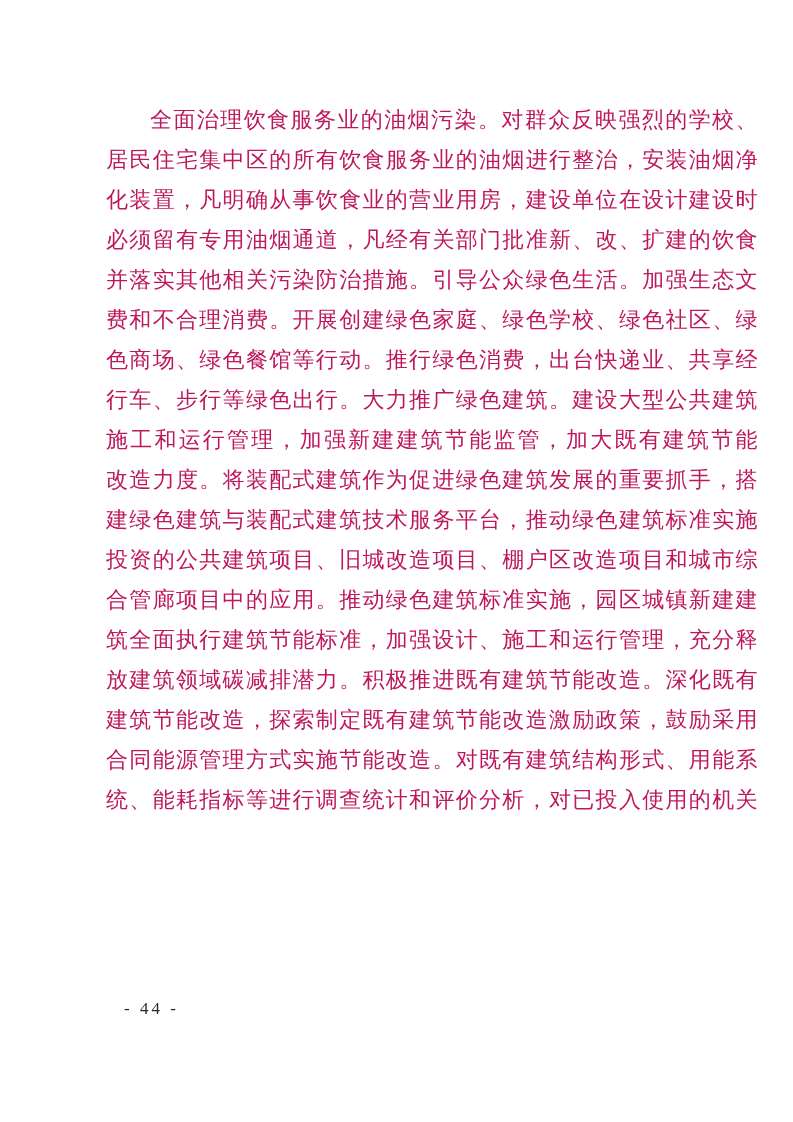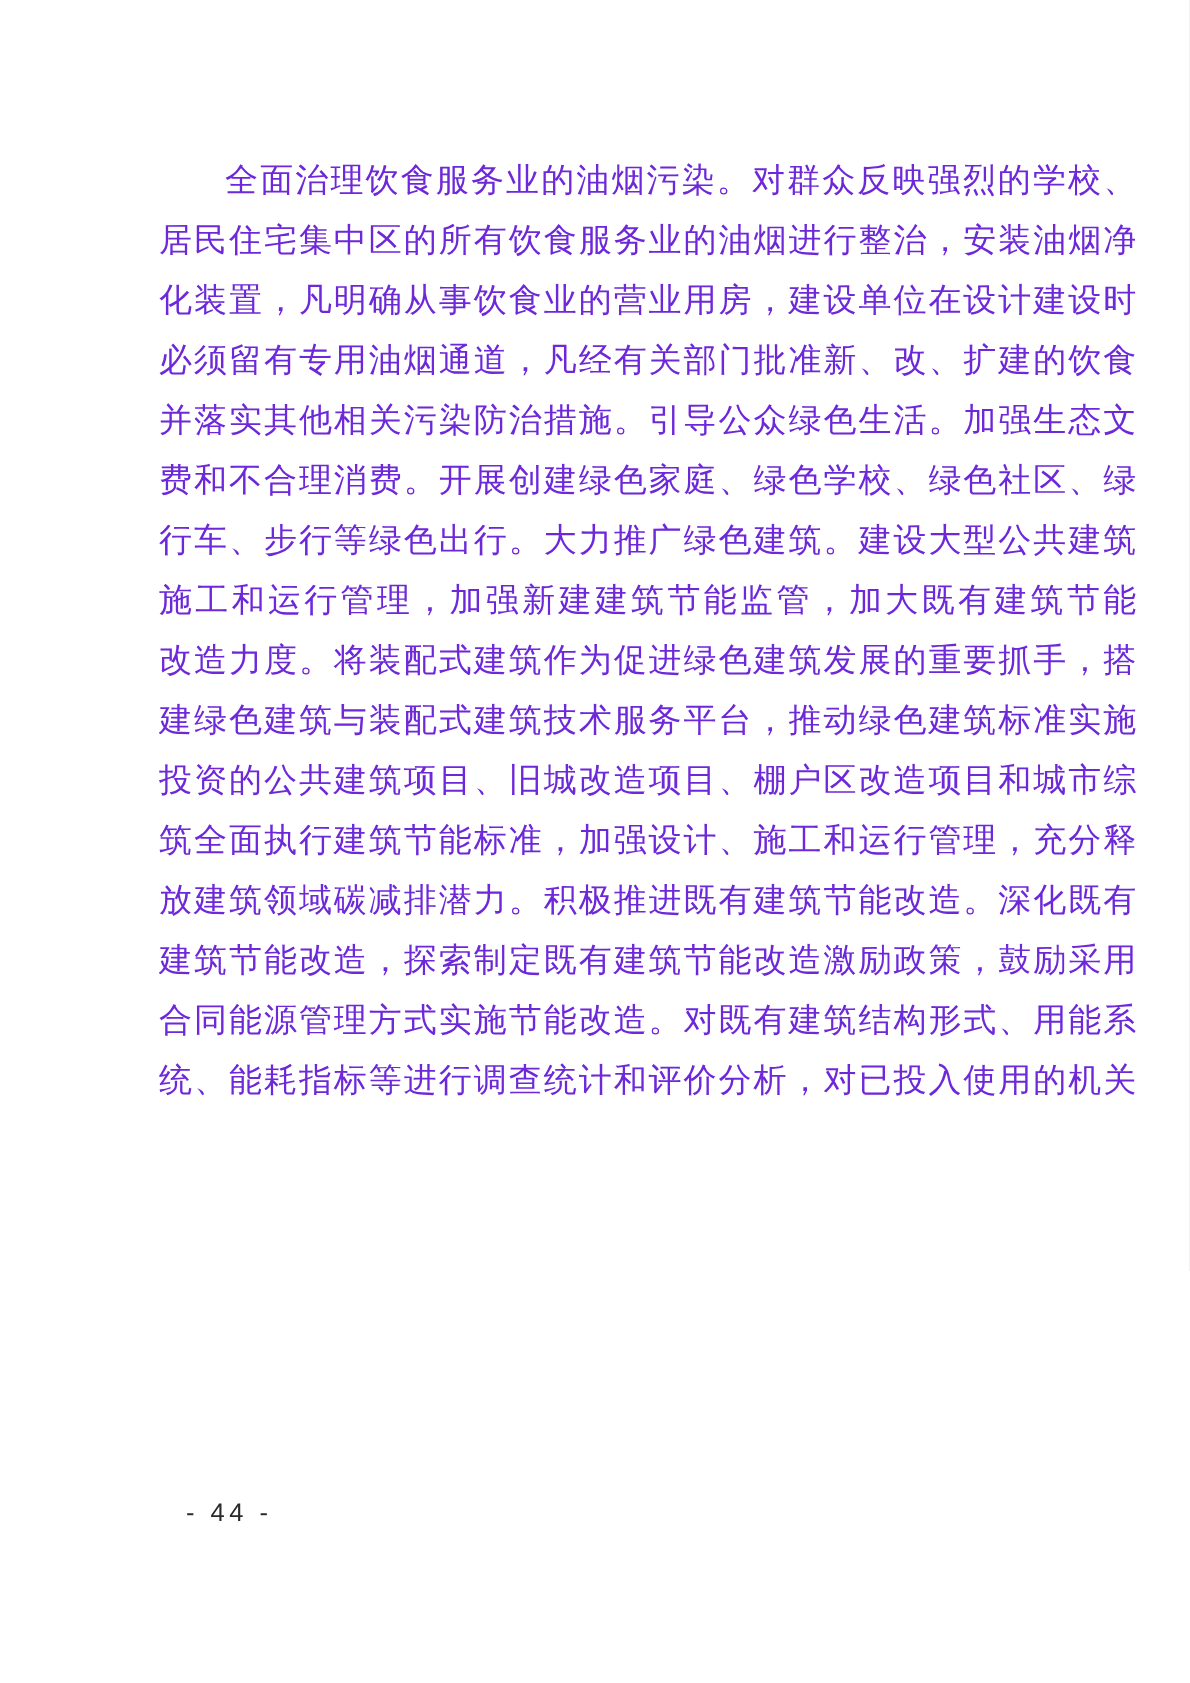--- a/index.html
+++ b/index.html
@@ -18,59 +18,61 @@
     color: #1f1f1f;
   }
   .text-block {
     position: absolute;
     left: 106px;
     top: 100px;
     width: 652px;
     font-size: 22px;
     line-height: 40px;
     letter-spacing: 0.5px;
-    color: #6d28d9;
+    color: #be185d;
   }
   .line {
     text-align: justify;
     text-align-last: justify;
     -moz-text-align-last: justify;
     white-space: nowrap;
     height: 40px;
     overflow: hidden;
   }
   .line:first-child {
     text-indent: 2em;
   }
   .page-number {
     position: absolute;
     left: 124px;
     top: 999px;
     font-size: 17px;
     letter-spacing: 3px;
     color: #2a2a2a;
-    font-family: Liberation Sans, sans-serif;
+    font-family: Liberation Serif, serif;
   }
 </style>
 </head>
 <body>
 
 <div class="page">
   <div class="text-block">
       <div class="line">全面治理饮食服务业的油烟污染。对群众反映强烈的学校、</div>
       <div class="line">居民住宅集中区的所有饮食服务业的油烟进行整治，安装油烟净</div>
       <div class="line">化装置，凡明确从事饮食业的营业用房，建设单位在设计建设时</div>
       <div class="line">必须留有专用油烟通道，凡经有关部门批准新、改、扩建的饮食</div>
       <div class="line">并落实其他相关污染防治措施。引导公众绿色生活。加强生态文</div>
       <div class="line">费和不合理消费。开展创建绿色家庭、绿色学校、绿色社区、绿</div>
+      <div class="line">色商场、绿色餐馆等行动。推行绿色消费，出台快递业、共享经</div>
       <div class="line">行车、步行等绿色出行。大力推广绿色建筑。建设大型公共建筑</div>
       <div class="line">施工和运行管理，加强新建建筑节能监管，加大既有建筑节能</div>
       <div class="line">改造力度。将装配式建筑作为促进绿色建筑发展的重要抓手，搭</div>
       <div class="line">建绿色建筑与装配式建筑技术服务平台，推动绿色建筑标准实施</div>
       <div class="line">投资的公共建筑项目、旧城改造项目、棚户区改造项目和城市综</div>
+      <div class="line">合管廊项目中的应用。推动绿色建筑标准实施，园区城镇新建建</div>
       <div class="line">筑全面执行建筑节能标准，加强设计、施工和运行管理，充分释</div>
       <div class="line">放建筑领域碳减排潜力。积极推进既有建筑节能改造。深化既有</div>
       <div class="line">建筑节能改造，探索制定既有建筑节能改造激励政策，鼓励采用</div>
       <div class="line">合同能源管理方式实施节能改造。对既有建筑结构形式、用能系</div>
       <div class="line">统、能耗指标等进行调查统计和评价分析，对已投入使用的机关</div>
     </div>
   <div class="page-number">- 44 -</div>
 </div>
 
 </body></html>

